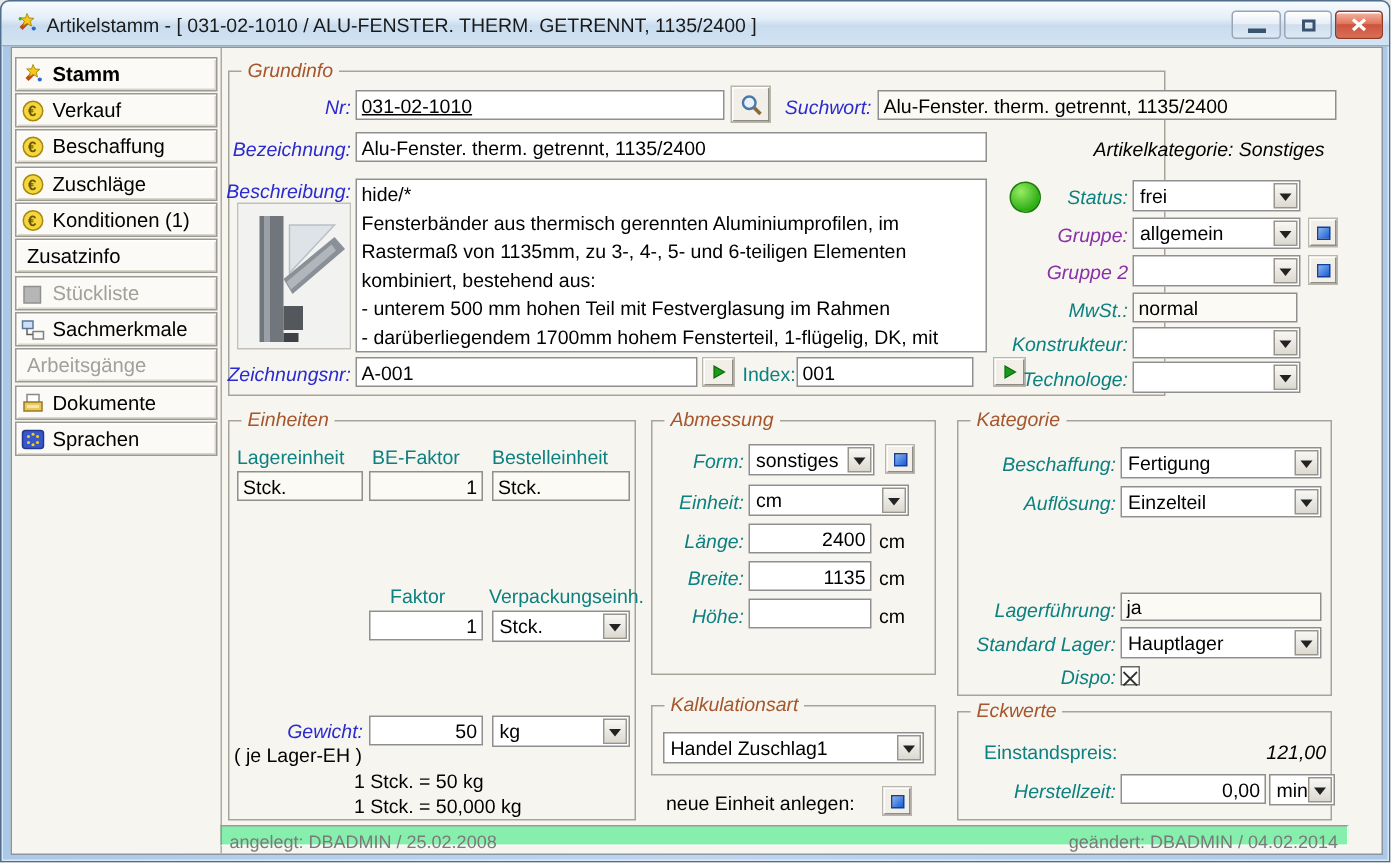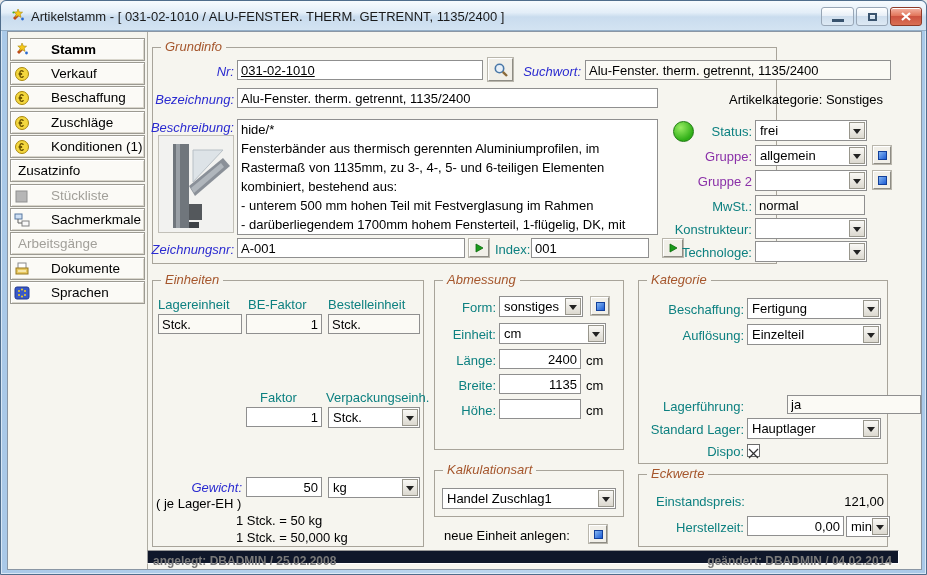--- a/index.html
+++ b/index.html
@@ -20,32 +20,32 @@
          border-color:#8e3a28; }
   .glyph-min { position:absolute; left:10px; top:11px; width:12px; height:3px; background:#39536e; }
   .glyph-restore { position:absolute; left:11px; top:5px; width:9px; height:8px; border:2px solid #39536e; background:transparent; }
   .client { position:absolute; left:6px; top:30px; width:915px; height:539px;
          background:#f6f5ef; border:1px solid #8a96a4; }
   .vsep { position:absolute; left:139px; top:0; width:1px; height:537px; background:#aeaca2; }
   
   .sbtn { position:absolute; left:2px; width:135px; height:23px; display:flex; align-items:center;
          background:#fbfaf6; border:1px solid #9c9a92;
          box-shadow: inset 1px 1px 0 #ffffff, inset -1px -1px 0 #d9d6cc;
-         font-size:13.5px; color:#000; cursor:default;gap:16px; }
+         font-size:13.5px; color:#000; cursor:default; }
   .sbtn .icn { width:17px; height:16px; margin:0 4px 0 3px; flex:0 0 auto; }
   .sbtn.noicon { padding-left:7px; }
   .sbtn.sel { font-weight:bold; }
   .sbtn.dis { color:#a2a09a; }
   
   .grp { position:absolute; border:1px solid #a8a49a; }
   .grp-title { position:absolute; top:-9px; left:8px; background:#f6f5ef; padding:0 4px;
          font-size:13px; font-style:italic; color:#a5562c; white-space:nowrap; }
   
   .lbl { position:absolute; font-size:13px; color:#000; white-space:nowrap;text-align:right; }
-  .r { text-align:right; }
+  .r { text-align:right;font-style:italic; }
   .it { font-style:italic; }
   .c-blue { color:#2a2ad0; }
   .c-teal { color:#0d8080; }
   .c-purp { color:#8a30a8; }
   
   .inp { position:absolute; border:1px solid #8f8f8f; background:#fff; font-family:"Liberation Sans",sans-serif;
          font-size:13px; color:#000; padding:0 3px; height:20px; }
   .inp.num { text-align:right; }
   .inp.ro { background:#fbfaf5; }
   .txtarea { position:absolute; border:1px solid #8f8f8f; background:#fff; font-size:13px; line-height:19px;
@@ -55,22 +55,22 @@
   .dd-btn { position:absolute; right:1px; top:1px; width:16px; height:17px;
          background:linear-gradient(#f9f8f5,#dcd9d0); border:1px solid #98968c; }
   .dd-btn::after { content:""; position:absolute; left:3px; top:6px;
          border:4px solid transparent; border-top:5px solid #222; }
   .mini-btn { position:absolute; background:#f1efe8; border:1px solid; border-color:#fff #8e8c84 #8e8c84 #fff;
          box-shadow:0 0 0 1px #b9b6ac; display:flex; align-items:center; justify-content:center; }
   .sq-inner { width:9px; height:9px; background:linear-gradient(135deg,#86b6f0,#1b5cd6); border:1px solid #123f9a; }
   .circle { position:absolute; width:21px; height:21px; border-radius:50%;
          background:radial-gradient(circle at 35% 30%, #97ec62, #2fae17 70%); border:1px solid #1c7a0e; }
   .chk { position:absolute; width:13px; height:13px; background:#fff; border:1px solid #6a6a6a; }
-  .statusbar { position:absolute; left:139px; top:518px; width:752px; height:14px; background:#0f172a;
-         border:1px solid; border-color:#9a9a9a #ffffff #ffffff #9a9a9a;font-weight:bold; }
+  .statusbar { position:absolute; left:139px; top:518px; width:752px; height:14px; background:#86efac;
+         border:1px solid; border-color:#9a9a9a #ffffff #ffffff #9a9a9a; }
   .statusbar span { position:absolute; top:3px; font-size:12px; color:#7a7a7a; white-space:nowrap; }
   .img-box { position:absolute; border:1px solid #c2c0b8; background:#fdfdfc; }
 </style>
 </head>
 <body>
 
 <div class="win">
   <div class="titlebar">
     <span style="position:absolute;left:9px;top:7px;width:16px;height:16px">
       <svg width="16" height="16" viewBox="0 0 16 16">
@@ -335,21 +335,21 @@
     <div class="dd" style="left:739px;top:266px;width:134px">
       <span class="dd-txt">Fertigung</span>
       <span class="dd-btn"></span>
     </div>
     <span class="lbl r c-teal" style="left:620px;top:296px;width:116px">Auflösung:</span>
     <div class="dd" style="left:739px;top:292px;width:134px">
       <span class="dd-txt">Einzelteil</span>
       <span class="dd-btn"></span>
     </div>
     <span class="lbl r c-teal" style="left:620px;top:367px;width:116px">Lagerführung:</span>
-    <input class="inp ro" style="left: 739px; top: 363px; width: 134px; height: 19px; margin-left: 40px;" value="ja">
+    <input class="inp ro" style="left: 739px; top: 363px; width: 134px; height: 19px;" value="ja">
     <span class="lbl r c-teal" style="left:600px;top:390px;width:136px">Standard Lager:</span>
     <div class="dd" style="left:739px;top:386px;width:134px">
       <span class="dd-txt">Hauptlager</span>
       <span class="dd-btn"></span>
     </div>
     <span class="lbl r c-teal" style="left:620px;top:412px;width:116px">Dispo:</span>
     <div class="chk" style="left:739px;top:412px">
       <svg width="11" height="11" viewBox="0 0 11 11">
           <line x1="1" y1="1" x2="10" y2="10" stroke="#333" stroke-width="1.2"></line>
           <line x1="10" y1="1" x2="1" y2="10" stroke="#333" stroke-width="1.2"></line>

